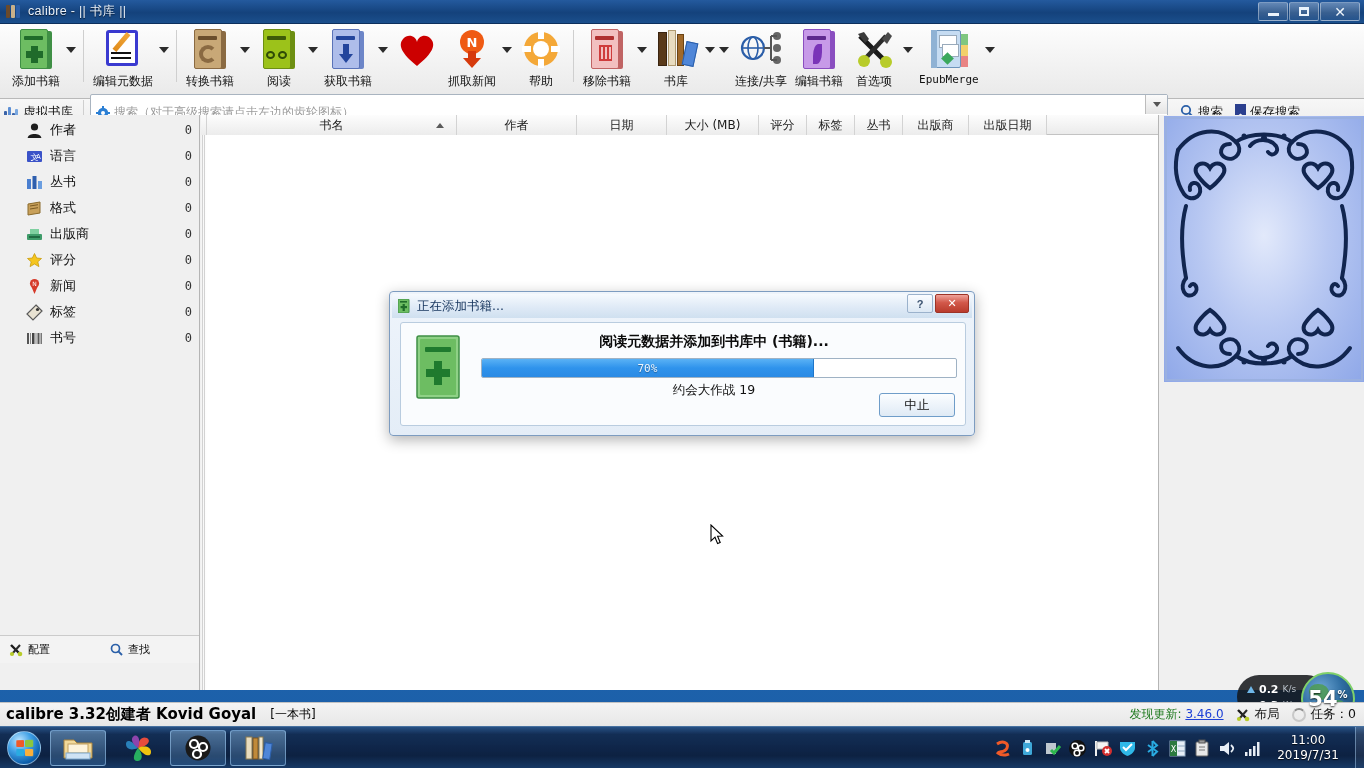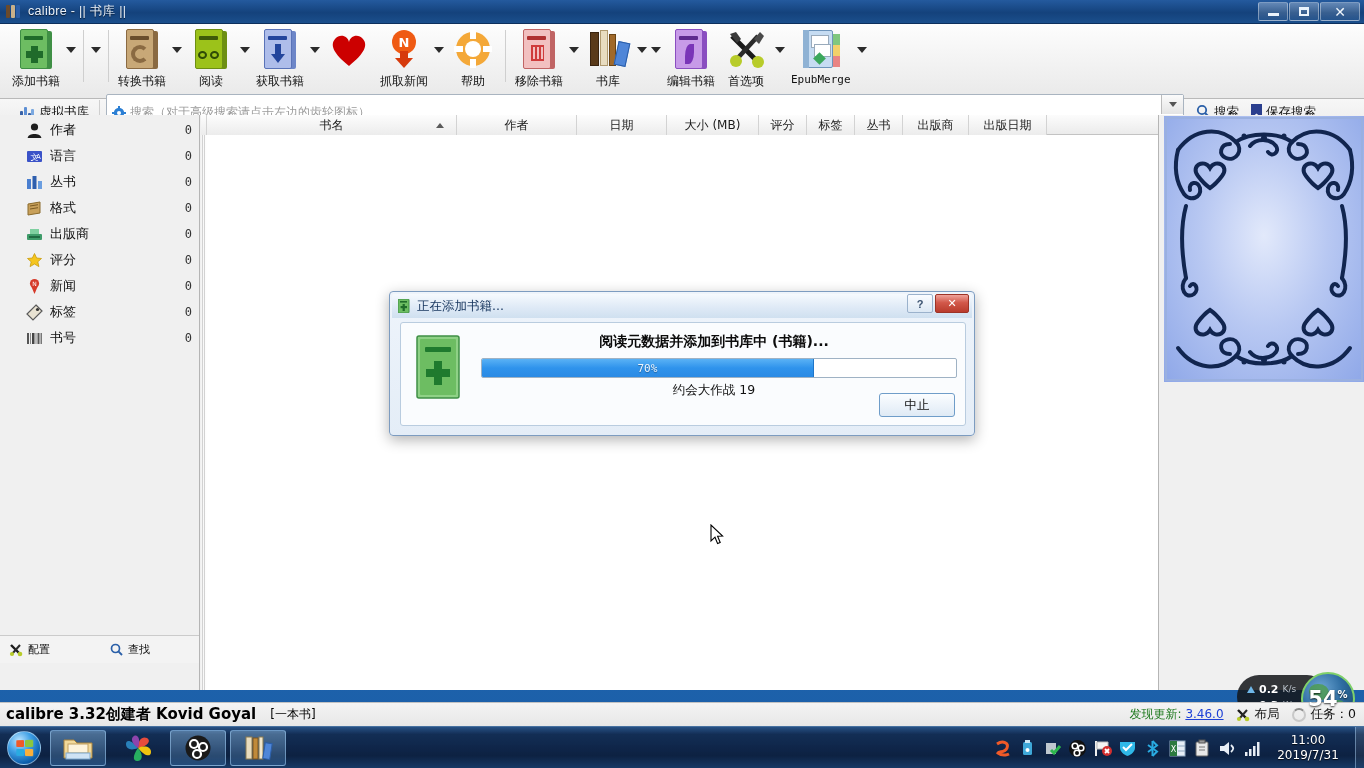--- a/index.html
+++ b/index.html
@@ -84,21 +84,21 @@
 
   
   .searchrow {
     position:absolute; left:0; top:99px; width:1364px; height:28px;
     background:linear-gradient(180deg,#f7f7f7,#ededed);
     border-bottom:1px solid #bdbdbd;
     display:flex; align-items:center;
   }
   .vlib {
     display:flex; align-items:center; gap:5px; height:26px;
-    padding:0 10px 0 20px; border-right:1px solid #cfcfcf;
+    padding:0 10px 0 4px; border-right:1px solid #cfcfcf;
     font-size:12.5px; color:#111; font-family:"DejaVu Sans",sans-serif;
   }
   .vlib-ico { width:14px; height:14px; position:relative; }
   .vlib-ico span { position:absolute; bottom:0; width:3px; border-radius:1px; }
   .searchbox {
     flex:0 0 1078px; height:38px; margin-left:6px;
     background:#fff; border:1px solid #a9b4c0; border-radius:2px;
     display:flex; align-items:center; position:relative;
   }
   .gear {
@@ -362,20 +362,29 @@
           <div style="position:absolute;left:6px;top:22px;width:17px;height:7px;background:#1f6b2a;"></div>
         </div>
       </div>
       <div class="lb">添加书籍</div>
     </div>
     <div class="caret">
         <i></i>
       </div>
     <div class="tsep"></div>
 
+    <div class="tool">
+      <div class="ic">
+        <div style="position:absolute;left:5px;top:2px;width:32px;height:36px;border:3px solid #3a3ad0;border-radius:3px;background:#fff;"></div>
+        <div style="position:absolute;left:10px;top:24px;width:20px;height:2px;background:#111;"></div>
+        <div style="position:absolute;left:10px;top:29px;width:20px;height:2px;background:#111;"></div>
+        <div style="position:absolute;left:18px;top:3px;width:5px;height:22px;background:linear-gradient(180deg,#f2a83a,#e08c1c);transform:rotate(40deg);"></div>
+      </div>
+      <div class="lb">编辑元数据</div>
+    </div>
     <div class="caret">
         <i></i>
       </div>
     <div class="tsep"></div>
 
     <div class="tool">
       <div class="ic">
         <div class="bookico">
           <div class="back" style="background:#8a6a42;"></div>
           <div class="front" style="background:#c8a877;border:1px solid #8a6a42;"></div>
@@ -488,20 +497,37 @@
       <div class="lb">书库</div>
     </div>
     <div class="caret">
         <i></i>
       </div>
 
     <div class="caret">
         <i></i>
       </div>
 
+    <div class="tool">
+      <div class="ic">
+        <svg width="44" height="42" viewBox="0 0 44 42">
+          <circle cx="14" cy="20" r="11" fill="none" stroke="#2b5ea8" stroke-width="2.2"></circle>
+          <ellipse cx="14" cy="20" rx="5" ry="11" fill="none" stroke="#2b5ea8" stroke-width="1.6"></ellipse>
+          <line x1="3" y1="20" x2="25" y2="20" stroke="#2b5ea8" stroke-width="1.6"></line>
+          <line x1="25" y1="20" x2="32" y2="20" stroke="#555" stroke-width="2"></line>
+          <line x1="32" y1="8" x2="32" y2="32" stroke="#555" stroke-width="2"></line>
+          <circle cx="38" cy="8" r="4" fill="#666"></circle>
+          <circle cx="38" cy="20" r="4" fill="#666"></circle>
+          <circle cx="38" cy="32" r="4" fill="#666"></circle>
+          <line x1="32" y1="8" x2="38" y2="8" stroke="#555" stroke-width="2"></line>
+          <line x1="32" y1="32" x2="38" y2="32" stroke="#555" stroke-width="2"></line>
+        </svg>
+      </div>
+      <div class="lb">连接/共享</div>
+    </div>
 
     <div class="tool">
       <div class="ic">
         <div class="bookico">
           <div class="back" style="background:#8a4ec0;"></div>
           <div class="front" style="background:#c79ae8;border:1px solid #8a4ec0;"></div>
           <div class="bar" style="background:#5e2a8e;"></div>
           <div style="position:absolute;left:10px;top:15px;width:9px;height:20px;background:#7a34b8;border-radius:60% 0 60% 0;"></div>
         </div>
       </div>

